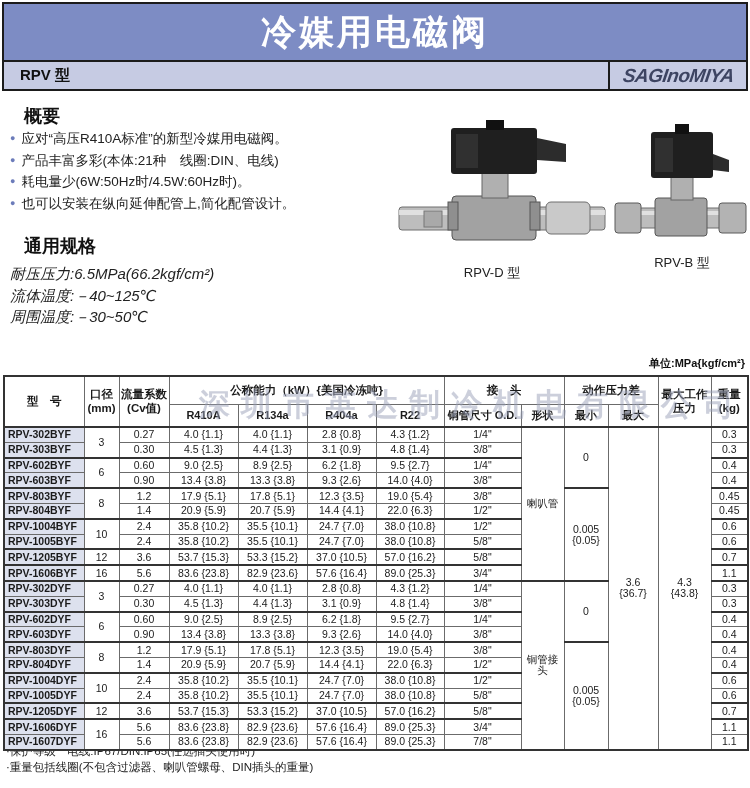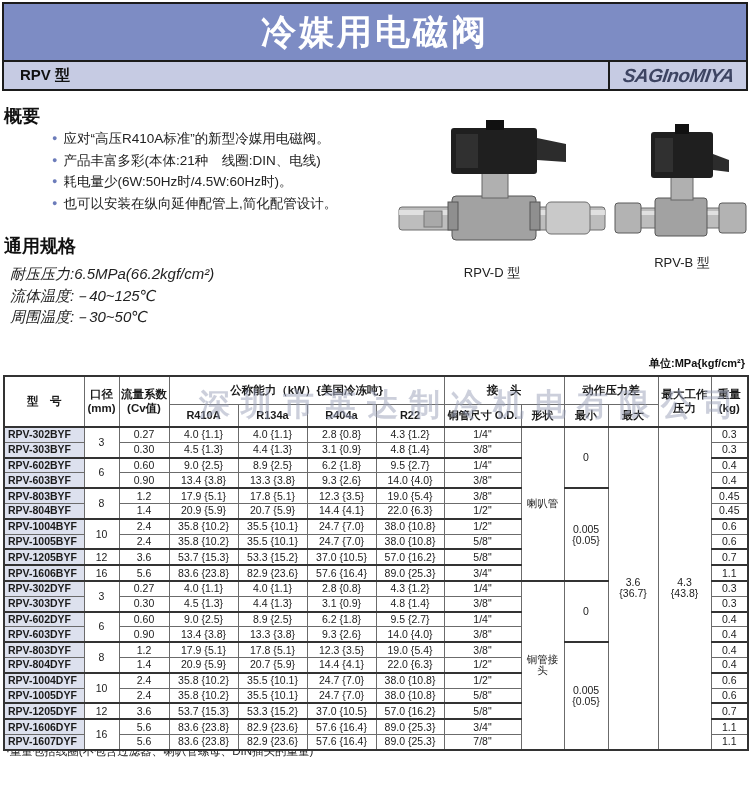--- a/index.html
+++ b/index.html
@@ -9,24 +9,24 @@
   
   .hdr{position:absolute;left:2px;top:2px;width:742px;border:2px solid #1b1b1b;}
   .banner{height:56px;background:#7d8cc4;display:flex;align-items:center;justify-content:center;}
   .banner-title{color:#fff;font-weight:bold;font-size:35px;letter-spacing:3px;}
   .subbar{height:27px;background:#c6cbe3;border-top:2px solid #1b1b1b;display:flex;align-items:stretch;}
   .type-label{flex:1;display:flex;align-items:center;padding-left:16px;font-weight:bold;font-size:15px;color:#111;}
   .logobox{width:136px;border-left:2px solid #1b1b1b;display:flex;align-items:center;justify-content:center;background:#c6cbe3;}
   .logo-text{font-style:italic;font-weight:bold;font-size:19px;color:#3d4462;transform:skewX(-8deg);letter-spacing:-0.5px;}
 
   
-  .sec-h{position:absolute;left:4px;font-weight:bold;font-size:18px;color:#111;}
-
-  
-  .ov-list{position:absolute;left:10px;top:128px;width:390px;margin-left:42px;}
+  .sec-h{position:absolute;left:24px;font-weight:bold;font-size:18px;color:#111;}
+
+  
+  .ov-list{position:absolute;left:10px;top:128px;width:390px;}
   .ov-item{font-size:13.5px;line-height:20.5px;color:#222;}
   .ov-dot{color:#6c7cba;font-size:9px;vertical-align:2px;margin-right:6px;}
 
   
   .spec-list{position:absolute;left:10px;top:263px;width:390px;}
   .spec-line{font-size:15px;line-height:21.5px;color:#222;font-style:italic;}
 
   
   .photo{position:absolute;}
   .photo-label{position:absolute;font-size:13px;color:#222;text-align:center;}
@@ -397,16 +397,17 @@
           <td>82.9 {23.6}</td>
           <td>57.6 {16.4}</td>
           <td>89.0 {25.3}</td>
           <td>7/8"</td>
           <td>1.1</td>
         </tr>
       </tbody>
   </table>
 
   <div class="fnotes">
+      <div class="fnote">·保护等级　电线:IP67/DIN:IP65(任选插头使用时)</div>
       <div class="fnote">·重量包括线圈(不包含过滤器、喇叭管螺母、DIN插头的重量)</div>
     </div>
 
 </div>
 
 </body></html>

